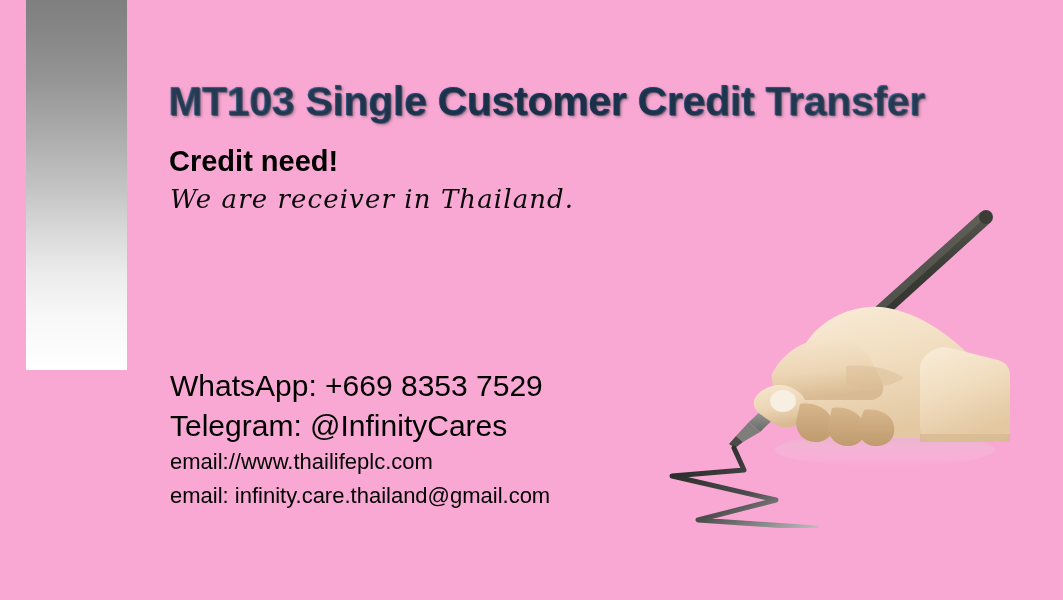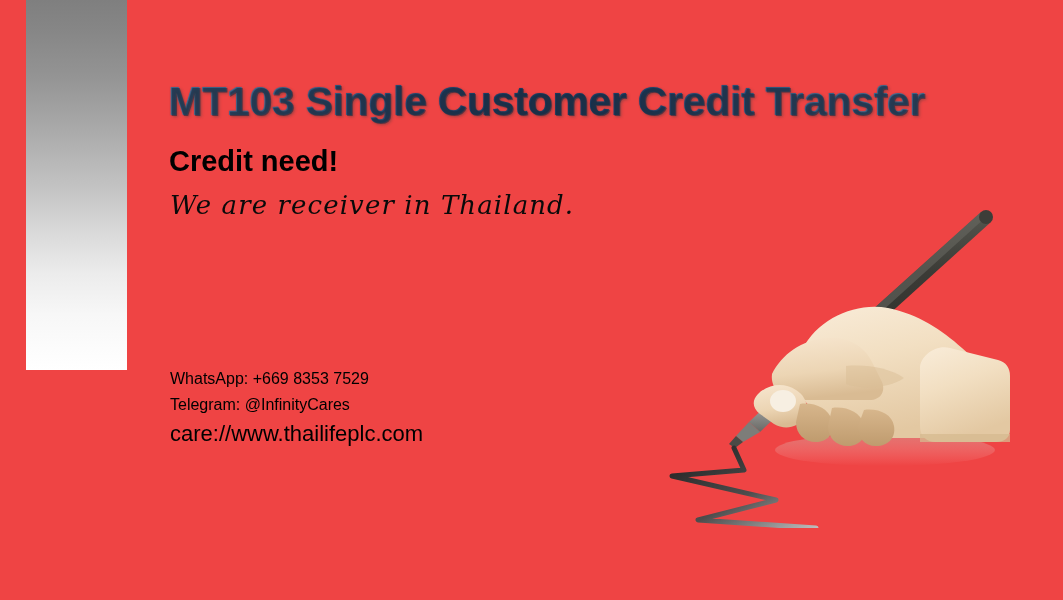--- a/index.html
+++ b/index.html
@@ -8,21 +8,21 @@
     background: #ffffff;
   }
   body {
     font-family: "Liberation Sans", sans-serif;
   }
 
   #slide {
     position: relative;
     width: 1063px;
     height: 600px;
-    background: #ef4444;
+    background: #f9a8d4;
     overflow: hidden;
   }
 
   
   .side-band {
     position: absolute;
     left: 26px;
     top: 0;
     width: 101px;
     height: 370px;
@@ -80,42 +80,42 @@
     font-size: 29px;
     font-weight: bold;
     color: #000000;
     white-space: nowrap;
   }
 
   
   .script-line {
     position: absolute;
     left: 170px;
-    top: 190px;
+    top: 184px;
     font-family: "DejaVu Serif", "Liberation Serif", serif;
     font-style: italic;
     font-size: 26px;
     letter-spacing: 1.1px;
     color: #0a0a0a;
     white-space: nowrap;
   }
 
   
   .contacts {
     position: absolute;
     left: 170px;
     top: 371px;
     color: #000000;
   }
   .contact-line {
     white-space: nowrap;
     line-height: 1.0;
   }
   .contact-line.big {
-    font-size: 16px;
+    font-size: 30px;
     margin-bottom: 10px;
   }
   .contact-line.small {
     font-size: 22px;
     margin-bottom: 12px;
   }
 
   
   .illustration {
     position: absolute;
@@ -141,21 +141,22 @@
     <span class="grad">MT103 Single Customer Credit Transfer</span>
   </div>
 
   <div class="headline">Credit need!</div>
 
   <div class="script-line">We are receiver in Thailand.</div>
 
   <div class="contacts">
     <div class="contact-line big">WhatsApp: +669 8353 7529</div>
     <div class="contact-line big">Telegram: @InfinityCares</div>
-    <div class="contact-line small">care://www.thailifeplc.com</div>
+    <div class="contact-line small">email://www.thailifeplc.com</div>
+    <div class="contact-line small">email: infinity.care.thailand@gmail.com</div>
   </div>
 
   <div class="illustration">
     <svg viewBox="0 0 380 330" xmlns="http://www.w3.org/2000/svg">
       <defs>
         <linearGradient id="skinA" x1="0" y1="0" x2="0.35" y2="1">
           <stop offset="0%" stop-color="#f9ecd9"></stop>
           <stop offset="45%" stop-color="#f2dfc2"></stop>
           <stop offset="100%" stop-color="#e3c8a2"></stop>
         </linearGradient>

